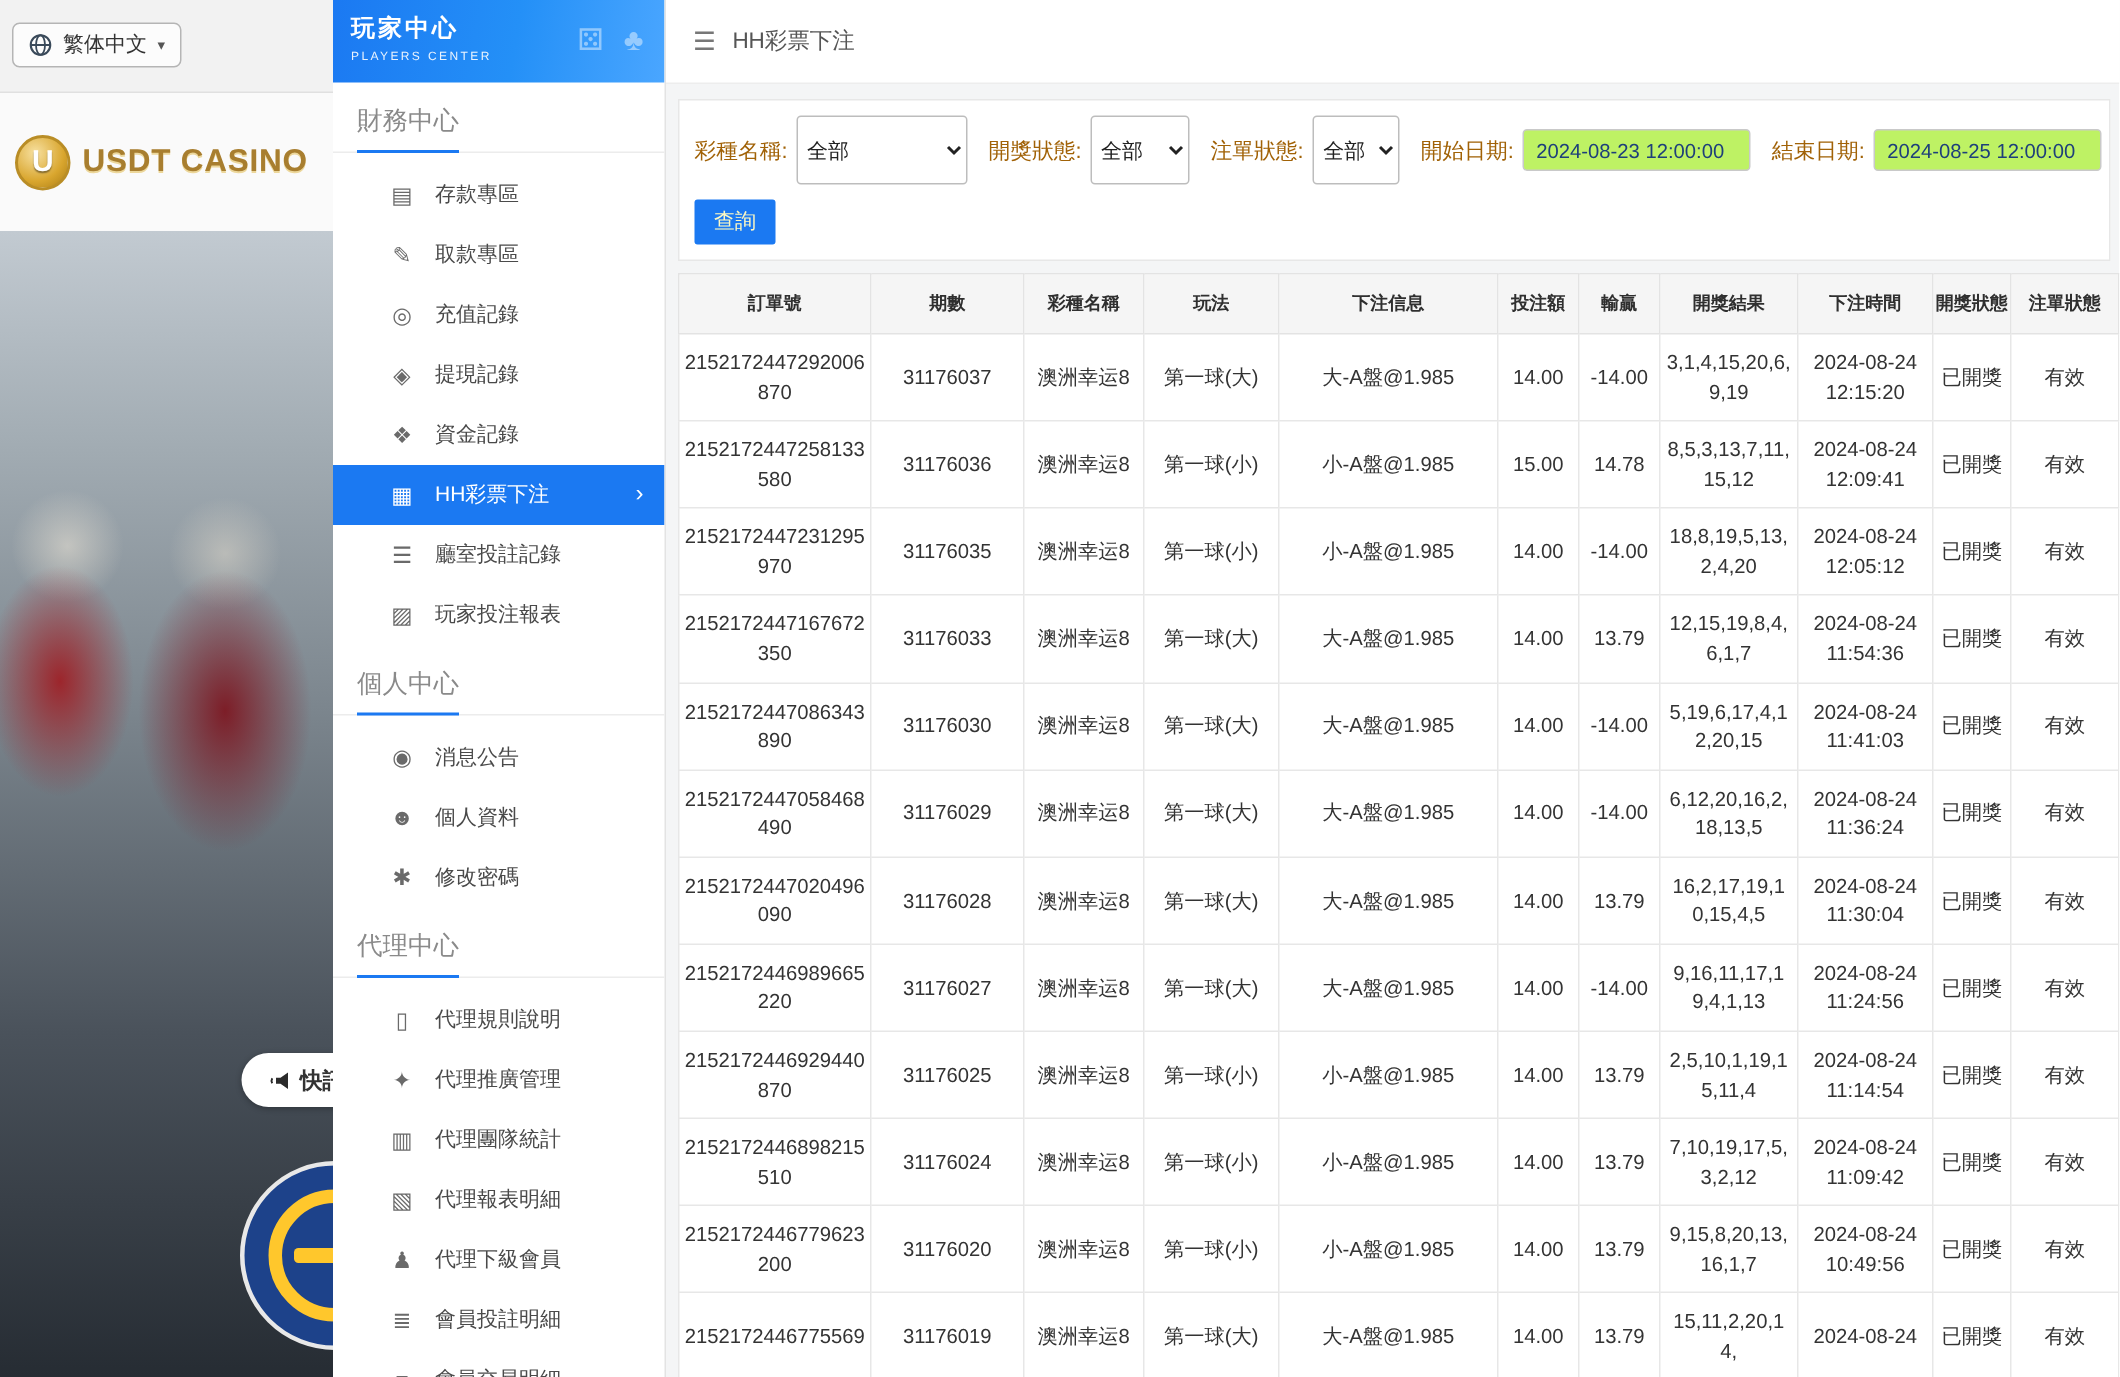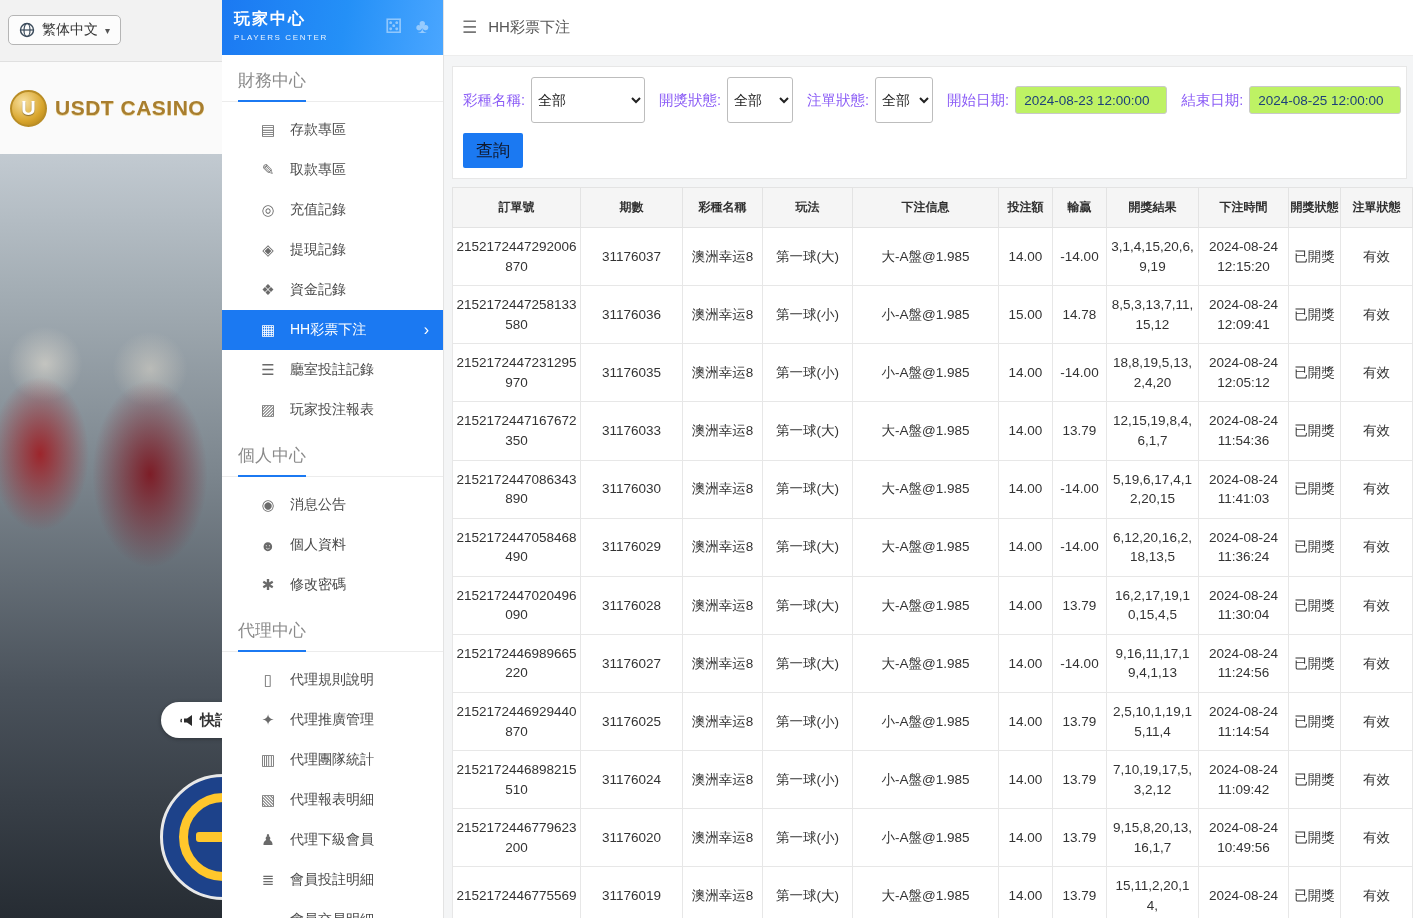--- a/index.html
+++ b/index.html
@@ -56,28 +56,28 @@
 
   
   .main { position:absolute; left:444px; top:0; right:0; height:100%; background:#f4f5f6; }
   .topbar { height:56px; background:#fff; display:flex; align-items:center; gap:11px; padding-left:18px;
     border-bottom:1px solid #ededed; }
   .menu-icon { font-size:17px; color:#777; cursor:pointer; }
   .page-title { font-size:15px; color:#555; }
   .filter-card { margin:10px 6px 0 8px; background:#fff; border:1px solid #e7e7e7; padding:10px 10px; }
   .filter-row { display:flex; align-items:center; gap:14px; }
   .fgroup { display:flex; align-items:center; gap:6px; }
-  .flabel { color:#8b5cf6; font-size:14.5px; white-space:nowrap; }
+  .flabel { color:#a16207; font-size:14.5px; white-space:nowrap; }
   select { height:46px; border:1px solid #bdbdbd; border-radius:3px; background:#fff; font-size:14px;
     color:#222; padding:0 2px; font-family:inherit; }
   .sel-wide { width:114px; } .sel-md { width:66px; } .sel-sm { width:58px; }
   .date-input { width:152px; height:28px; border:1px solid #c9c9c9; border-radius:3px; font-size:13.5px;
     color:#1d3f7a; padding:0 8px; font-family:inherit; background:#bef264; }
-  .query-btn { margin-top:10px; background:#1b79f2; color:#0f172a; border:none; border-radius:2px;
-    padding:6px 13px; font-size:17px; cursor:pointer; }
+  .query-btn { margin-top:10px; background:#1b79f2; color:#fef9c3; border:none; border-radius:2px;
+    padding:6px 13px; font-size:14px; cursor:pointer; }
   .table-wrap { margin:8px 0 0 8px; width:calc(100% - 8px); }
   table { width:100%; border-collapse:collapse; background:#fff; table-layout:fixed; }
   th { background:#f5f5f5; font-size:12px; font-weight:bold; color:#2f2f2f; padding:11px 1px;
     border:1px solid #e3e3e3; white-space:nowrap; overflow:hidden; }
   td { font-size:13.5px; color:#333; text-align:center; padding:9px 3px; border:1px solid #e7e7e7;
     line-height:1.45; background:#fff; overflow:hidden; }
   td.col-order_no, td.col-draw_result { word-break:break-all; }
 </style>
 </head>
 <body>

